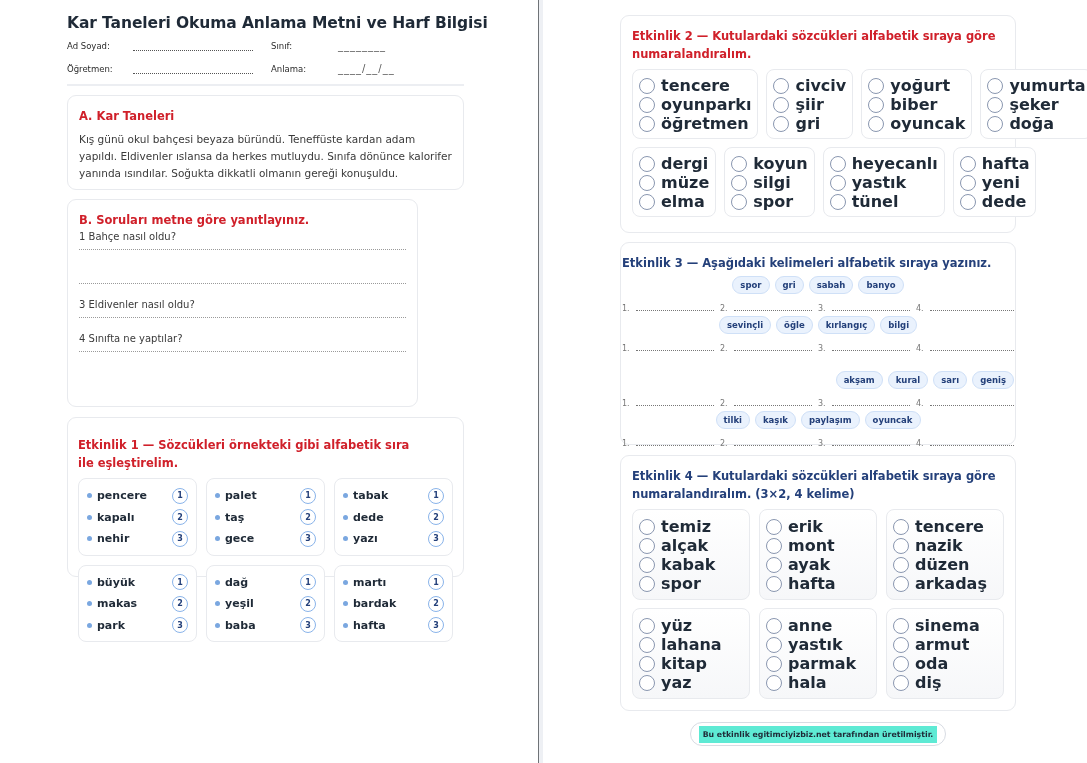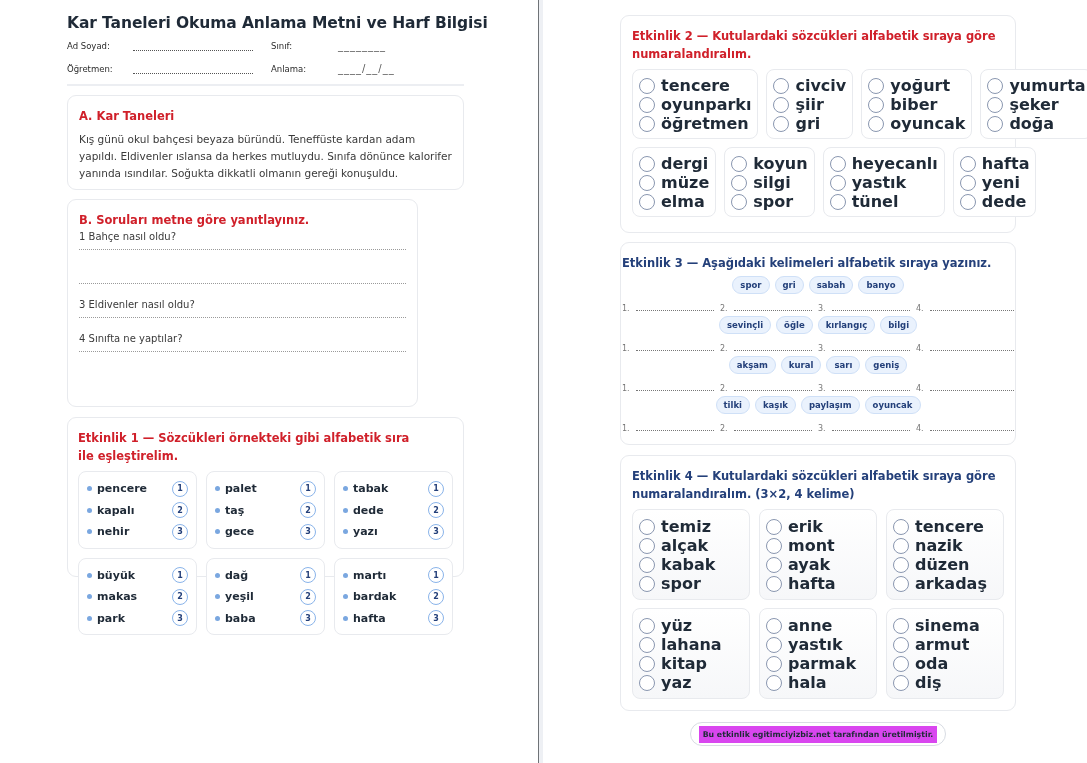--- a/index.html
+++ b/index.html
@@ -41,21 +41,21 @@
 
   .chips { display: flex; justify-content: center; gap: 5px; height: 18px; }
   .chip { border: 1px solid #cfe0f7; background: #eaf2fd; color: #24407a; border-radius: 9px; padding: 0 7px; font-size: 8.5px; font-weight: bold; line-height: 16px; }
   .blanks { display: flex; height: 19px; align-items: flex-end; font-size: 8px; color: #777; }
   .blank { flex: 1; display: flex; align-items: flex-end; }
   .blank .n { margin-right: 6px; }
   .blank .dl { flex: 1; border-bottom: 1px dotted #777; margin-right: 6px; margin-bottom: 2px; }
   .blank:last-child .dl { margin-right: 0; }
 
   .footer { position: absolute; left: 690px; top: 722px; width: 256px; height: 24px; border: 1px solid #d8dce3; border-radius: 12px; background: #fff; display: flex; align-items: center; justify-content: center; }
-  .footer span { background: #d946ef; font-size: 7.8px; font-weight: bold; color: #1f2a37; padding: 4px 4px; }
+  .footer span { background: #5eead4; font-size: 7.8px; font-weight: bold; color: #1f2a37; padding: 4px 4px; }
 </style>
 </head>
 <body>
 
 <div class="page-left">
   <div class="title">Kar Taneleri Okuma Anlama Metni ve Harf Bilgisi</div>
 
   <div class="meta-row" style="top:41px;">
     <span class="lbl">Ad Soyad:</span>
     <span class="dots"></span>
@@ -87,21 +87,21 @@
     <div class="q">
         <span>3 Eldivenler nasıl oldu?</span>
         <div class="qline"></div>
       </div>
     <div class="q">
         <span>4 Sınıfta ne yaptılar?</span>
         <div class="qline"></div>
       </div>
   </div>
 
-  <div class="card" style="left:67px; top:417px; width:397px; height:160px; padding:11px 10px;">
+  <div class="card" style="left:67px; top:417px; width:397px; height:160px; padding:18px 10px;">
     <div class="card-title-red" style="width:340px;">Etkinlik 1 — Sözcükleri örnekteki gibi alfabetik sıra ile eşleştirelim.</div>
     <div id="a1-grid1" class="sub-grid" style="margin-top:6px;">
         <div class="sub" style="padding: 6px 8px 5px;">
           <div class="e1-row">
             <span class="bullet"></span>
             <span class="e1-word">pencere</span>
             <span class="num-badge">1</span>
           </div>
           <div class="e1-row">
             <span class="bullet"></span>
@@ -373,21 +373,21 @@
           </div>
           <div class="blank">
             <span class="n">3.</span>
             <span class="dl"></span>
           </div>
           <div class="blank">
             <span class="n">4.</span>
             <span class="dl"></span>
           </div>
         </div>
-        <div class="chips" style="margin-top: 3px;">
+        <div class="chips" style="margin-top: 18px; justify-content: flex-end;">
           <span class="chip">akşam</span>
           <span class="chip">kural</span>
           <span class="chip">sarı</span>
           <span class="chip">geniş</span>
         </div>
         <div class="blanks">
           <div class="blank">
             <span class="n">1.</span>
             <span class="dl"></span>
           </div>

